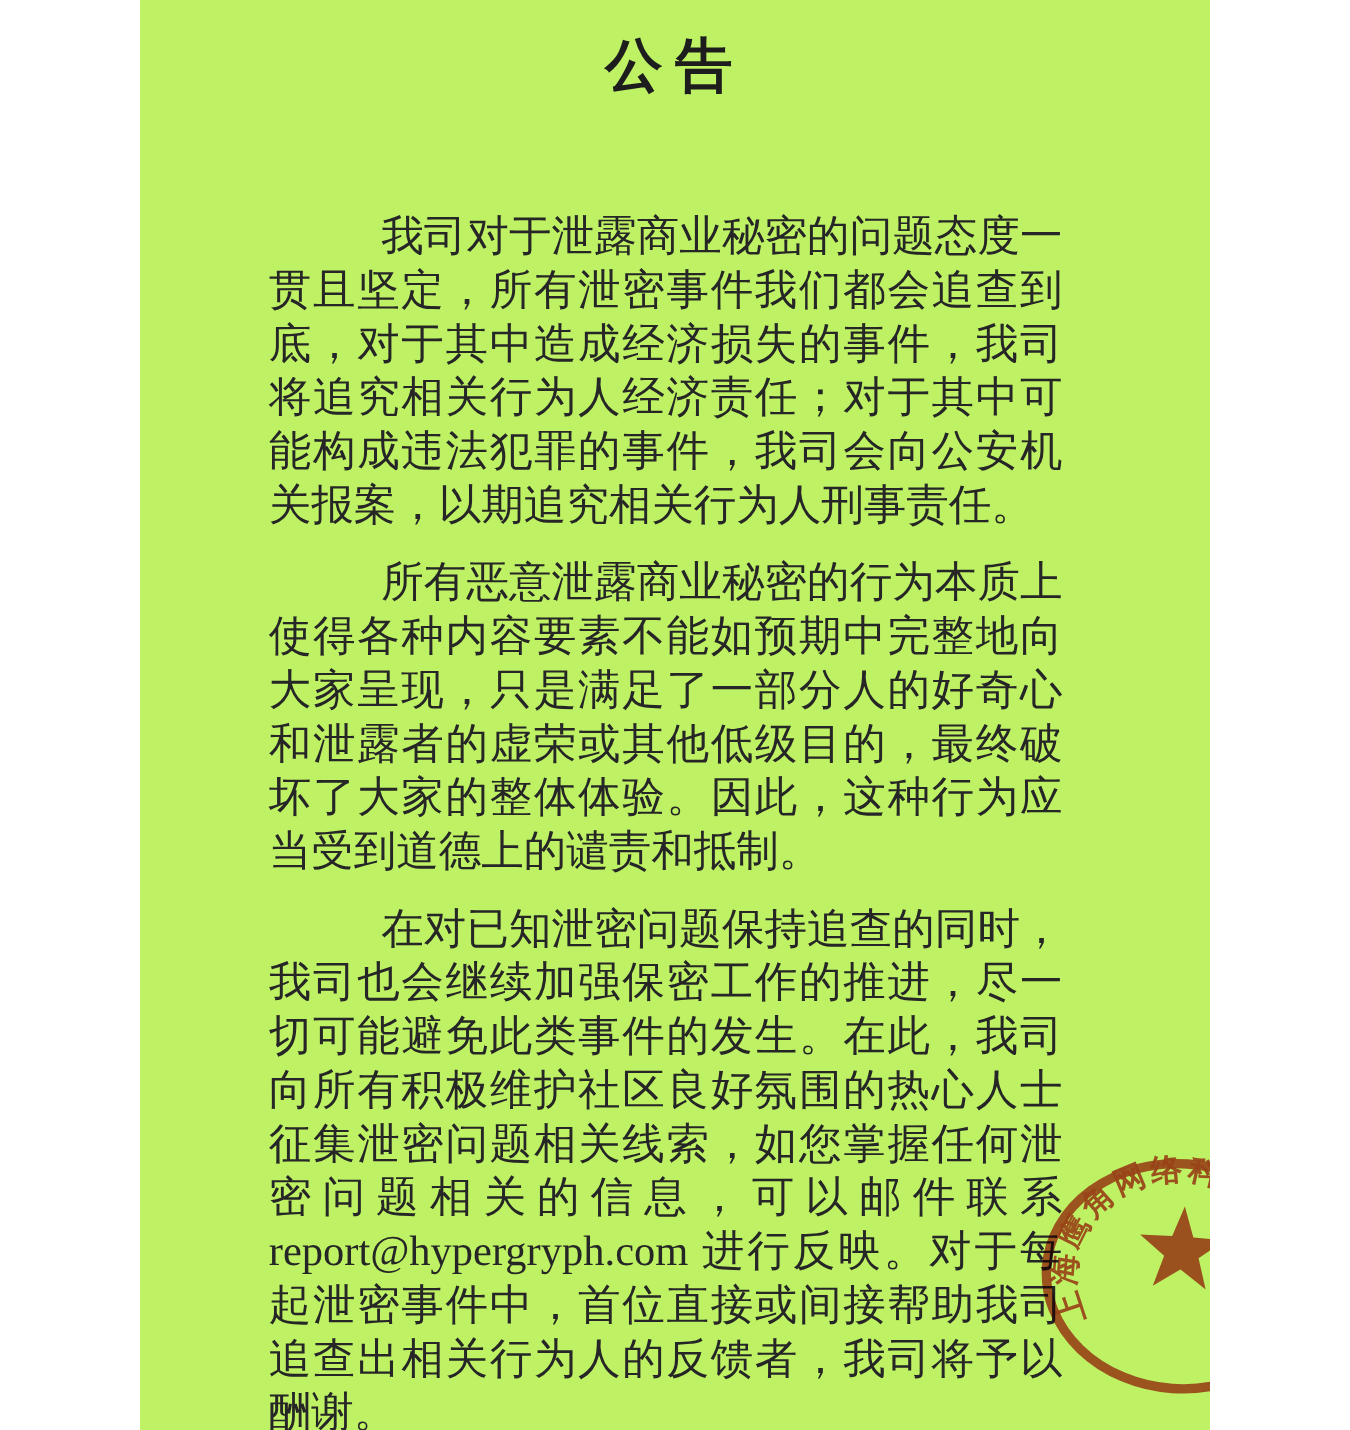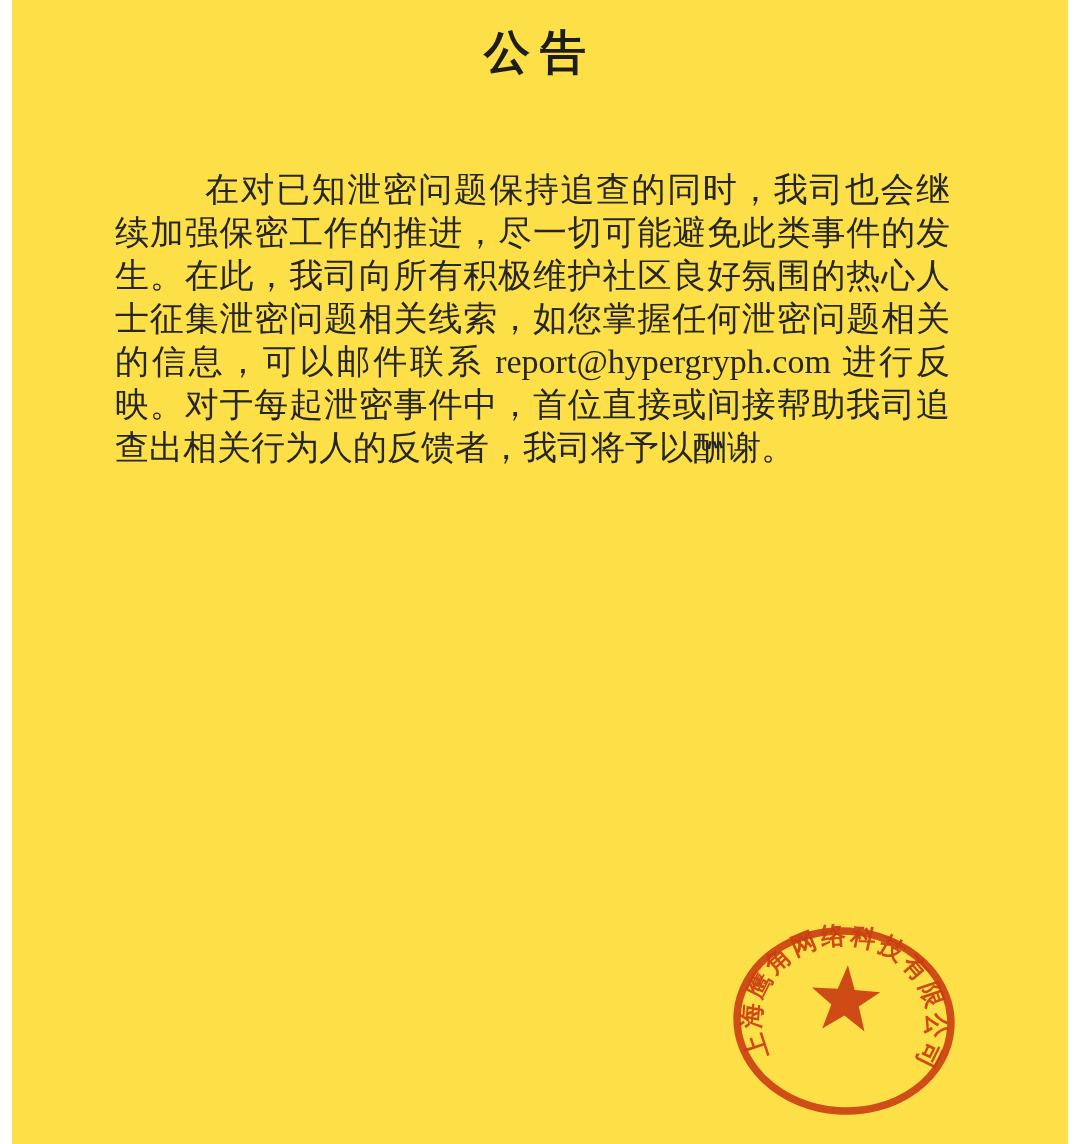--- a/index.html
+++ b/index.html
@@ -1,21 +1,21 @@
 <!DOCTYPE html>
 <html lang="zh" style="--seal-color: #c8362b;"><head>
 <meta charset="utf-8">
 <style>
   html, body { margin: 0; padding: 0; background: #ffffff; }
   .page {
     position: relative;
-    width: 1056px;
+    width: 856px;
     height: 1144px;
     margin: 0 auto;
-    background: #fde047;
+    background: #bef264;
     overflow: hidden;
     font-family: "Liberation Serif", "DejaVu Serif", serif;
     color: #262626;
   }
   .title {
     margin: 0;
     padding-top: 22px;
     text-align: center;
     font-size: 46px;
     font-weight: 700;
@@ -63,20 +63,22 @@
   }
 </style>
 </head>
 <body>
 
 <div class="page">
 
   <h1 class="title">公告</h1>
 
   <div class="body-text">
+    <p class="para">我司对于泄露商业秘密的问题态度一贯且坚定，所有泄密事件我们都会追查到底，对于其中造成经济损失的事件，我司将追究相关行为人经济责任；对于其中可能构成违法犯罪的事件，我司会向公安机关报案，以期追究相关行为人刑事责任。</p>
+    <p class="para">所有恶意泄露商业秘密的行为本质上使得各种内容要素不能如预期中完整地向大家呈现，只是满足了一部分人的好奇心和泄露者的虚荣或其他低级目的，最终破坏了大家的整体体验。因此，这种行为应当受到道德上的谴责和抵制。</p>
     <p class="para">在对已知泄密问题保持追查的同时，我司也会继续加强保密工作的推进，尽一切可能避免此类事件的发生。在此，我司向所有积极维护社区良好氛围的热心人士征集泄密问题相关线索，如您掌握任何泄密问题相关的信息，可以邮件联系 report@hypergryph.com 进行反映。对于每起泄密事件中，首位直接或间接帮助我司追查出相关行为人的反馈者，我司将予以酬谢。</p>
   </div>
 
   <div class="seal">
     <svg width="242" height="212" viewBox="0 0 242 212">
       <defs>
         <path id="sealArc" d="M 48.3 144.5 A 84 77 0 1 1 193.7 144.5" fill="none"></path>
       </defs>
       <ellipse class="seal-ring" cx="121" cy="106" rx="107" ry="90"></ellipse>
       <polygon class="seal-star" points="121,50 129.5,74.3 155.2,74.9 134.8,90.5 142.2,115.1 121,100.5 99.8,115.1 107.2,90.5 86.8,74.9 112.5,74.3"></polygon>

